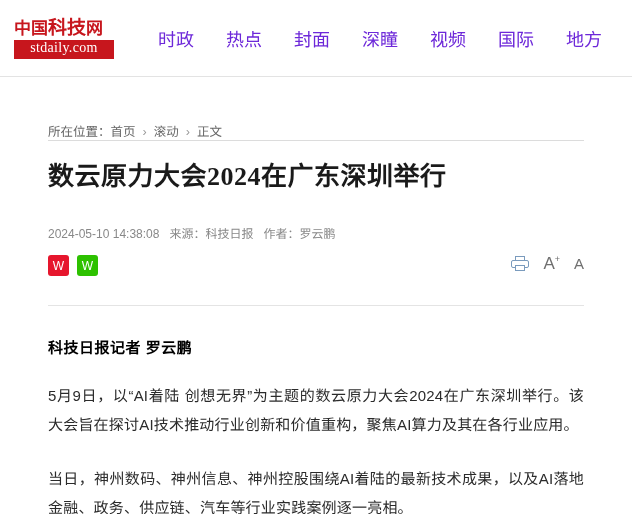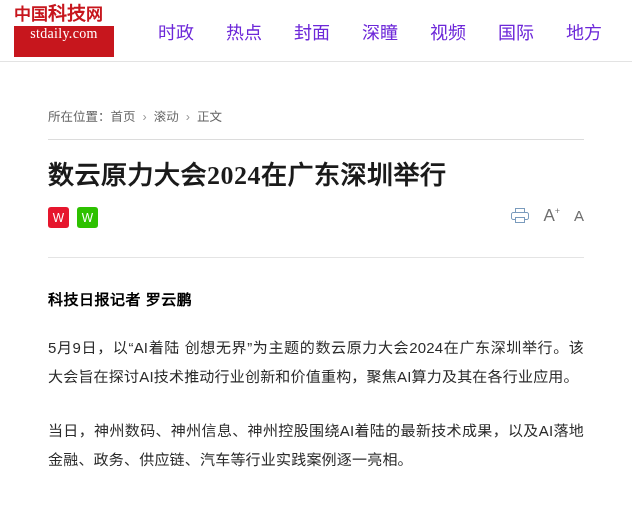--- a/index.html
+++ b/index.html
@@ -10,21 +10,21 @@
   body {
     width: 632px;
     height: 514px;
     overflow: hidden;
     font-family: "Liberation Sans", sans-serif;
     color: #333333;
   }
 
   
   .site-header {
-    height: 62px;
+    height: 77px;
     border-bottom: 1px solid #e3e3e3;
     display: flex;
     align-items: center;
     padding: 0 14px;
     box-sizing: border-box;
     background: #ffffff;
   }
   .logo {
     width: 100px;
     flex: 0 0 100px;
@@ -42,21 +42,21 @@
   .logo-cn .kj {
     font-size: 19px;
   }
   .logo-en {
     margin-top: 3px;
     background: #c7161d;
     color: #ffffff;
     font-size: 14px;
     font-family: "Liberation Serif", serif;
     text-align: center;
-    padding: 1px 2px 16px 2px;
+    padding: 1px 2px 4px 2px;
     letter-spacing: 0.3px;
   }
   .main-nav {
     display: flex;
     align-items: center;
     margin-left: 28px;
     gap: 0px;
   }
   .nav-item {
     font-size: 18px;
@@ -69,21 +69,20 @@
   
   .page {
     width: 632px;
     box-sizing: border-box;
     padding: 0 48px;
   }
   .breadcrumb {
     margin-top: 44px;
     font-size: 12.5px;
     color: #666666;
-    padding-bottom: 14px;
     border-bottom: 1px solid #dcdcdc;
   }
   .breadcrumb .sep {
     margin: 0 7px;
     color: #999999;
   }
   .breadcrumb a {
     color: #666666;
     text-decoration: none;
     cursor: pointer;
@@ -223,20 +222,23 @@
 </div>
 
 <div class="page">
 
   <div class="breadcrumb">
     <span>所在位置：</span><a>首页</a><span class="sep">›</span><a>滚动</a><span class="sep">›</span><a>正文</a>
   </div>
 
   <h1 class="article-title">数云原力大会2024在广东深圳举行</h1>
 
+  <div class="meta-line">
+    <span class="meta-part">2024-05-10 14:38:08</span><span class="meta-part">来源：科技日报</span><span class="meta-part">作者：罗云鹏</span>
+  </div>
 
   <div class="tool-row">
     <div class="share-icons">
       <div class="share-btn share-weibo">W</div>
       <div class="share-btn share-wechat">W</div>
     </div>
     <div class="right-tools">
       <div class="print-icon">
         <div class="top"></div>
         <div class="body"></div>

